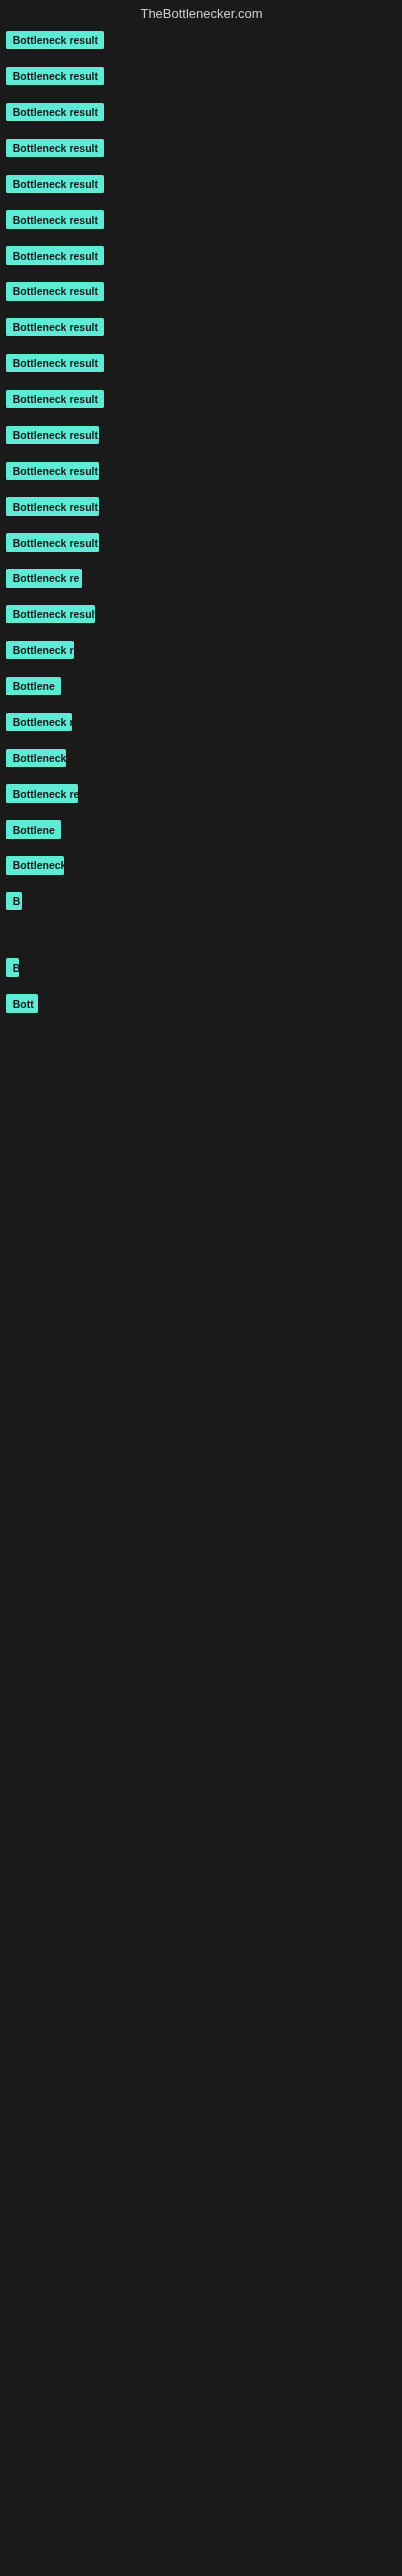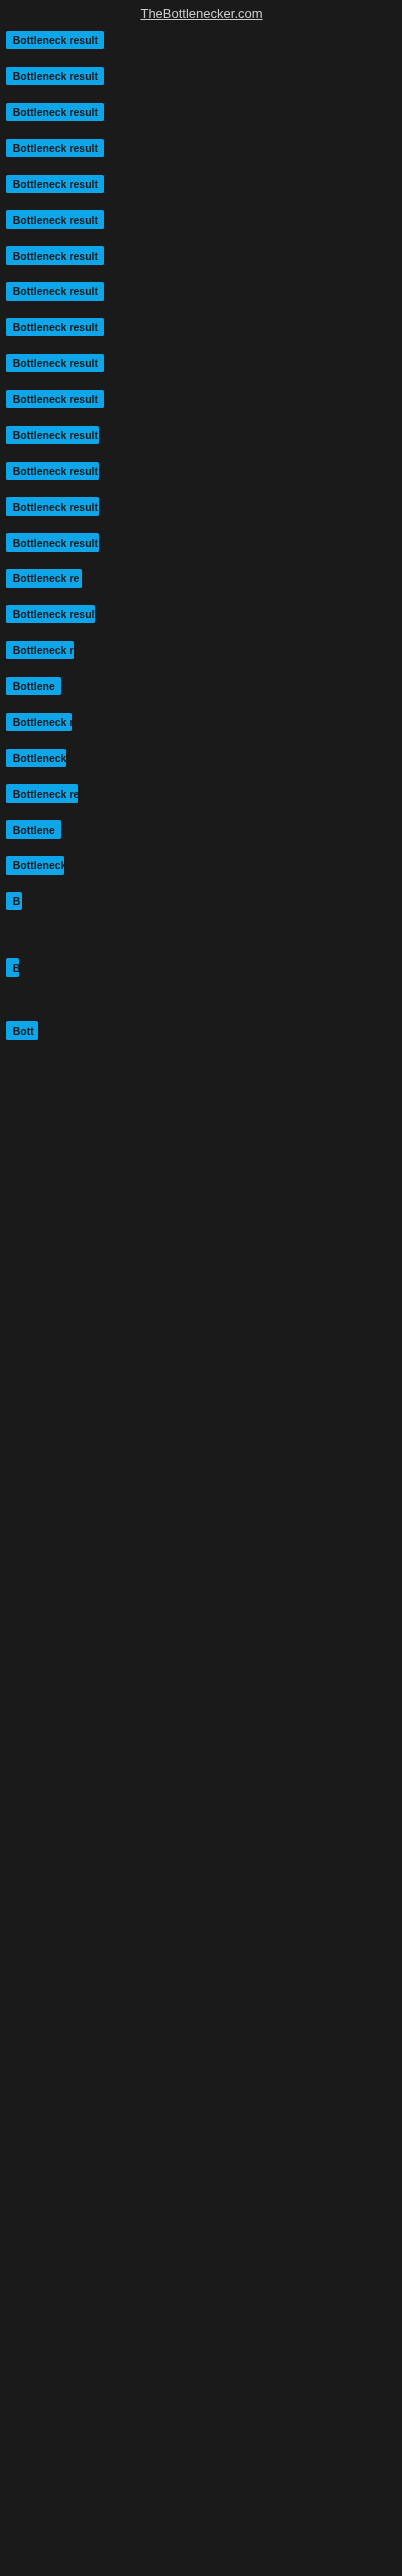--- a/index.html
+++ b/index.html
@@ -13,28 +13,27 @@
       background-color: #1a1a1a;
       font-family: Arial, sans-serif;
       position: relative;
     }
     .site-title {
       text-align: center;
       color: #cccccc;
       font-size: 13px;
       padding: 6.4px 0 9.7px 0;
       font-weight: normal;
-      text-decoration: underline;
     }
     .bottleneck-item {
       margin: 0 0 14.5px 6.4px;
     }
     .bottleneck-badge {
       display: inline-block;
-      background-color: #0ea5e9;
+      background-color: #5eead4;
       color: #1a1a1a;
       font-size: 10.5px;
       font-weight: bold;
       padding: 3.2px 6.4px;
       border-radius: 1.6px;
       white-space: nowrap;
       overflow: hidden;
     }
   </style>
 </head>
@@ -65,19 +64,19 @@
     <div class="bottleneck-item"><span class="bottleneck-badge" style="max-width: 68px;">Bottleneck r</span></div>
     <div class="bottleneck-item"><span class="bottleneck-badge" style="max-width: 56px;">Bottlene</span></div>
     <div class="bottleneck-item"><span class="bottleneck-badge" style="max-width: 66px;">Bottleneck r</span></div>
     <div class="bottleneck-item"><span class="bottleneck-badge" style="max-width: 60px;">Bottleneck</span></div>
     <div class="bottleneck-item"><span class="bottleneck-badge" style="max-width: 72px;">Bottleneck re</span></div>
     <div class="bottleneck-item"><span class="bottleneck-badge" style="max-width: 55px;">Bottlene</span></div>
     <div class="bottleneck-item"><span class="bottleneck-badge" style="max-width: 58px;">Bottleneck</span></div>
     <div class="bottleneck-item"><span class="bottleneck-badge" style="max-width: 16px;">B</span></div>
     <div class="bottleneck-item" style="height: 16px;"></div>
     <div class="bottleneck-item"><span class="bottleneck-badge" style="max-width: 13px;">B</span></div>
-    <div class="bottleneck-item"><span class="bottleneck-badge" style="max-width: 32px; margin-top: 27px;">Bott</span></div>
+    <div class="bottleneck-item"><span class="bottleneck-badge" style="max-width: 32px;">Bott</span></div>
     <div class="bottleneck-item" style="height: 16px;"></div>
     <div class="bottleneck-item" style="height: 16px;"></div>
     <div class="bottleneck-item" style="height: 16px;"></div>
     <div class="bottleneck-item" style="height: 16px;"></div>
   </div>
 
 
 </body></html>

